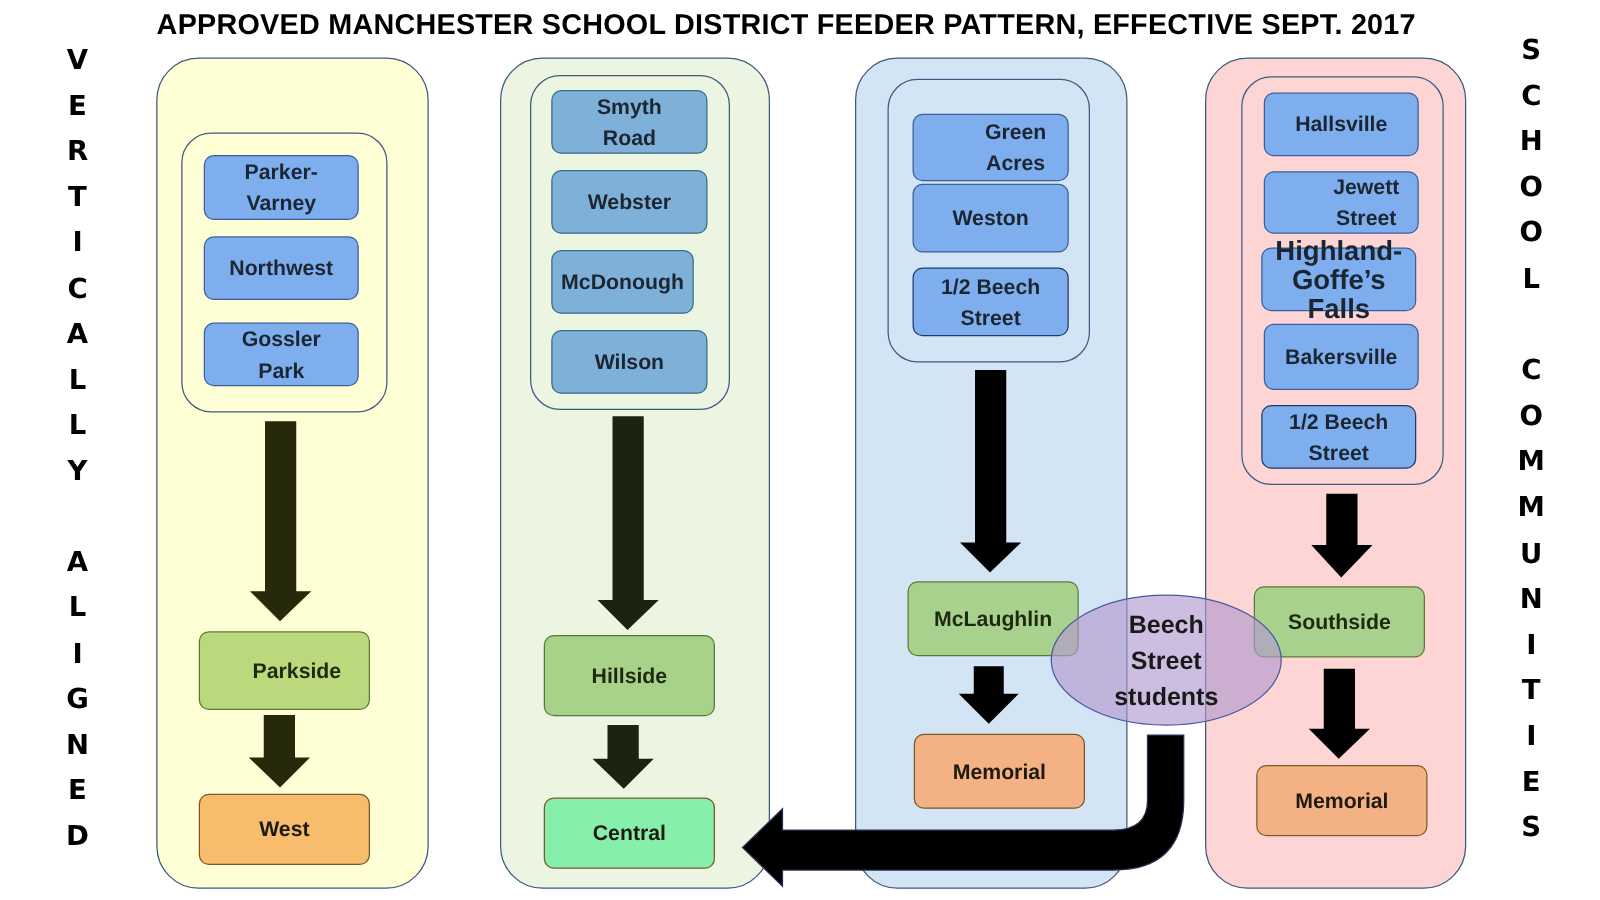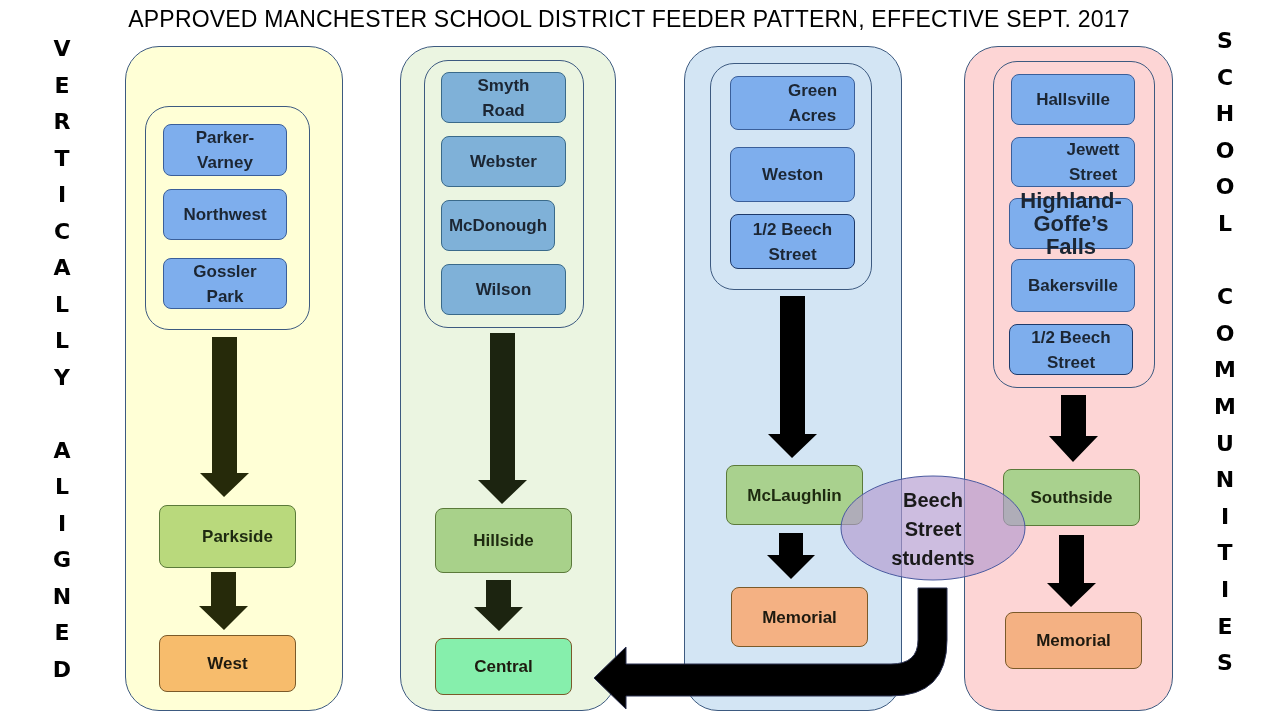--- a/index.html
+++ b/index.html
@@ -1,18 +1,18 @@
 <!DOCTYPE html>
 <html><head>
 <meta charset="utf-8">
 <style>
   html, body { margin:0; padding:0; }
   body { width:1280px; height:720px; background:#ffffff; position:relative; overflow:hidden;
          font-family:"Liberation Sans", "DejaVu Sans", sans-serif; }
-  .title { position:absolute; left:0; top:6px; width:1258px; text-align:center; font-weight:normal;
+  .title { position:absolute; left:0; top:6px; width:1258px; text-align:center; font-weight:bold;
            font-size:23px; color:#000; letter-spacing:0.2px; }
   .vtext { position:absolute; display:flex; flex-direction:column; align-items:center;
            font-weight:bold; font-size:22px; color:#000; font-family:"DejaVu Sans", sans-serif; }
   .vtext span { display:block; height:36.5px; line-height:36.5px; }
   .vtext.right span { height:36.6px; line-height:36.6px; }
   .col { position:absolute; border:1px solid #3d5a80; border-radius:34px; box-sizing:border-box; }
   .group { position:absolute; border:1px solid #3d5a80; border-radius:24px; box-sizing:border-box; }
   .box { position:absolute; border:1px solid #3a5a8a; border-radius:8px; box-sizing:border-box;
          display:flex; align-items:center; justify-content:center; text-align:center;
          font-weight:bold; font-size:17px; line-height:25px; color:#1c2633; padding:0 4px; }
@@ -85,21 +85,21 @@
 <div class="box elem2" style="left:441px; top:72px; width:125px; height:51px; white-space:pre-line;">Smyth
 Road</div>
 <div class="box elem2" style="left:441px; top:136px; width:125px; height:51px;">Webster</div>
 <div class="box elem2" style="left:441px; top:200px; width:114px; height:51px;">McDonough</div>
 <div class="box elem2" style="left:441px; top:264px; width:125px; height:51px;">Wilson</div>
 <div class="box mid" style="left:435px; top:508px; width:137px; height:65px; background:#a8d18a;">Hillside</div>
 <div class="box high" style="left:435px; top:638px; width:137px; height:57px; background:#86efac;">Central</div>
 
 <div class="col" style="left:684px; top:46px; width:218px; height:665px; background:#d3e5f4;"></div>
 <div class="group" style="left:710px; top:63px; width:162px; height:227px;"></div>
-<div class="box elem" style="left:730px; top:76px; width:125px; height:54px; white-space:pre-line;padding-left:44px;">Green
+<div class="box elem" style="left:730px; top:91px; width:125px; height:54px; white-space:pre-line;padding-left:44px;">Green
 Acres</div>
 <div class="box elem" style="left:730px; top:147px; width:125px; height:55px;">Weston</div>
 <div class="box elem" style="left:730px; top:214px; width:125px; height:55px; white-space:pre-line; border-color:#1e3a6a;">1/2 Beech
 Street</div>
 <div class="box mid" style="left:726px; top:465px; width:137px; height:60px; background:#a9d18e;">McLaughlin</div>
 <div class="box high" style="left:731px; top:587px; width:137px; height:60px; background:#f4b183;">Memorial</div>
 
 <div class="col" style="left:964px; top:46px; width:209px; height:665px; background:#fdd5d5;"></div>
 <div class="group" style="left:993px; top:61px; width:162px; height:327px;"></div>
 <div class="box elem" style="left:1011px; top:74px; width:124px; height:51px;">Hallsville</div>

